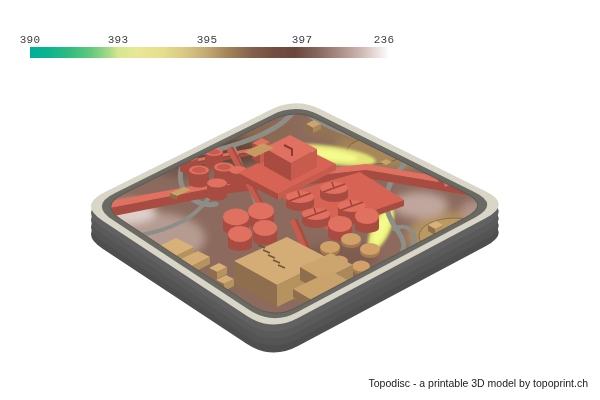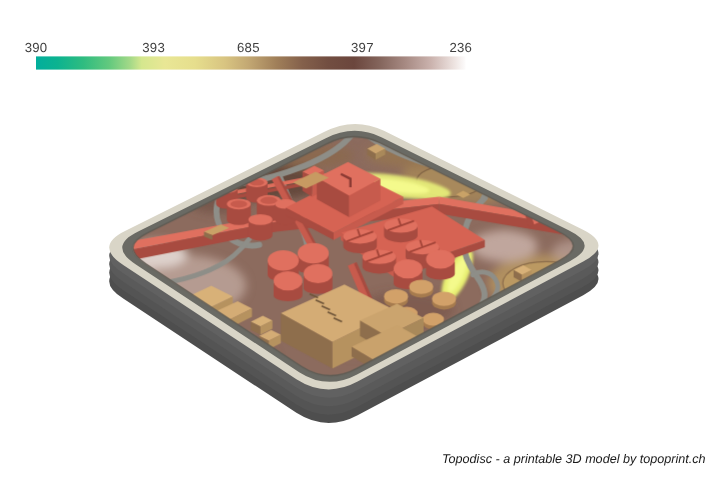--- a/index.html
+++ b/index.html
@@ -1,29 +1,29 @@
 <!DOCTYPE html>
 <html style="--rim: #D9D5C7; --side1: #4E4E4E; --side2: #545454; --side3: #5A5A5A; --side4: #616161; --inner_wall: #6A6A64; --terrain_base: #8C6B5E; --road: #8E8E88; --salmon_top: #E0705F; --salmon_mid: #C75B4D; --salmon_side: #A84B40; --salmon_platform: #D66353; --tan_top: #D4AC75; --tan_left: #8E6E4C; --tan_right: #B6925F; --tan_light: #D8B178; --yellow_green: #E8EF78; --pond_tan: #BC9A63;"><head>
 <meta charset="utf-8">
 <style>
   html,body{margin:0;padding:0;}
   body{
     width:600px;height:400px;background:#ffffff;overflow:hidden;position:relative;
     font-family:"Liberation Sans", sans-serif;
   }
   
-  .colorbar{position:absolute;left:0;top:0;width:600px;height:70px;}
+  .colorbar{position:absolute;left:0;top:0;width:600px;height:70px;font-family:Liberation Mono, monospace;}
   .cb-tick{
     position:absolute;top:34px;transform:translateX(-50%);
     font-size:11px;color:#3f3f3f;letter-spacing:0.2px;white-space:nowrap;
   }
   .cb-bar{position:absolute;left:30px;top:47px;width:358px;height:11px;background:#ccc;}
   
   .credit{
-    position:absolute;right:12px;top:377px;font-size:10.5px;color:#1a1a1a;white-space:nowrap;font-style:italic;
+    position:absolute;right:12px;top:377px;font-size:10.5px;color:#1a1a1a;white-space:nowrap;
   }
   
   .cRim  {fill:var(--rim,#D9D5C7);}
   .cBand {fill:var(--inner_wall,#6A6A64);}
   .cTerr {fill:var(--terrain_base,#8C6B5E);}
   .cRoad {stroke:var(--road,#8E8E88);fill:none;stroke-linecap:round;stroke-linejoin:round;}
   .cSalT {fill:var(--salmon_top,#E0705F);}
   .cSalM {fill:var(--salmon_mid,#C75B4D);}
   .cSalS {fill:var(--salmon_side,#A84B40);}
   .cSalP {fill:var(--salmon_platform,#D66353);}
@@ -33,22 +33,22 @@
   .cTan2 {fill:var(--tan_light,#D8B178);}
   .s1{fill:var(--side1,#4E4E4E);} .s2{fill:var(--side2,#545454);}
   .s3{fill:var(--side3,#5A5A5A);} .s4{fill:var(--side4,#616161);}
   svg{position:absolute;left:0;top:0;}
 </style>
 </head>
 <body>
 
 <div class="colorbar">
   <span class="cb-tick" style="left:30px">390</span>
-  <span class="cb-tick" style="left:128px">393</span>
-  <span class="cb-tick" style="left:207px">685</span>
+  <span class="cb-tick" style="left:118px">393</span>
+  <span class="cb-tick" style="left:207px">395</span>
   <span class="cb-tick" style="left:302px">397</span>
   <span class="cb-tick" style="left:384px">236</span>
   <div class="cb-bar" style="background: linear-gradient(90deg, rgb(1, 174, 156) 0%, rgb(12, 179, 144) 5%, rgb(47, 188, 128) 11%, rgb(98, 201, 126) 17%, rgb(165, 217, 136) 22%, rgb(213, 231, 142) 24.6%, rgb(233, 231, 149) 30%, rgb(230, 222, 141) 37%, rgb(216, 196, 129) 44%, rgb(195, 168, 115) 49.4%, rgb(160, 127, 89) 56%, rgb(132, 96, 75) 62%, rgb(114, 78, 65) 68%, rgb(107, 70, 61) 74%, rgb(132, 101, 92) 80%, rgb(167, 138, 131) 86%, rgb(203, 179, 174) 92%, rgb(235, 224, 221) 97%, rgb(253, 252, 252) 100%);"></div>
 </div>
 
 <svg width="600" height="400" viewBox="0 0 600 400">
   <defs>
     <path id="tray" d="M 105 192 L 270 110 Q 295 97 320 109 L 485 191 Q 512 204 486 218 L 298 318 Q 272 332 247 316 L 103 221 Q 78 205 105 192 Z"></path>
     <clipPath id="terrClip">
         <path d="M 105 192 L 270 110 Q 295 97 320 109 L 485 191 Q 512 204 486 218 L 298 318 Q 272 332 247 316 L 103 221 Q 78 205 105 192 Z" transform="translate(28.9,21) scale(0.9)"></path>

